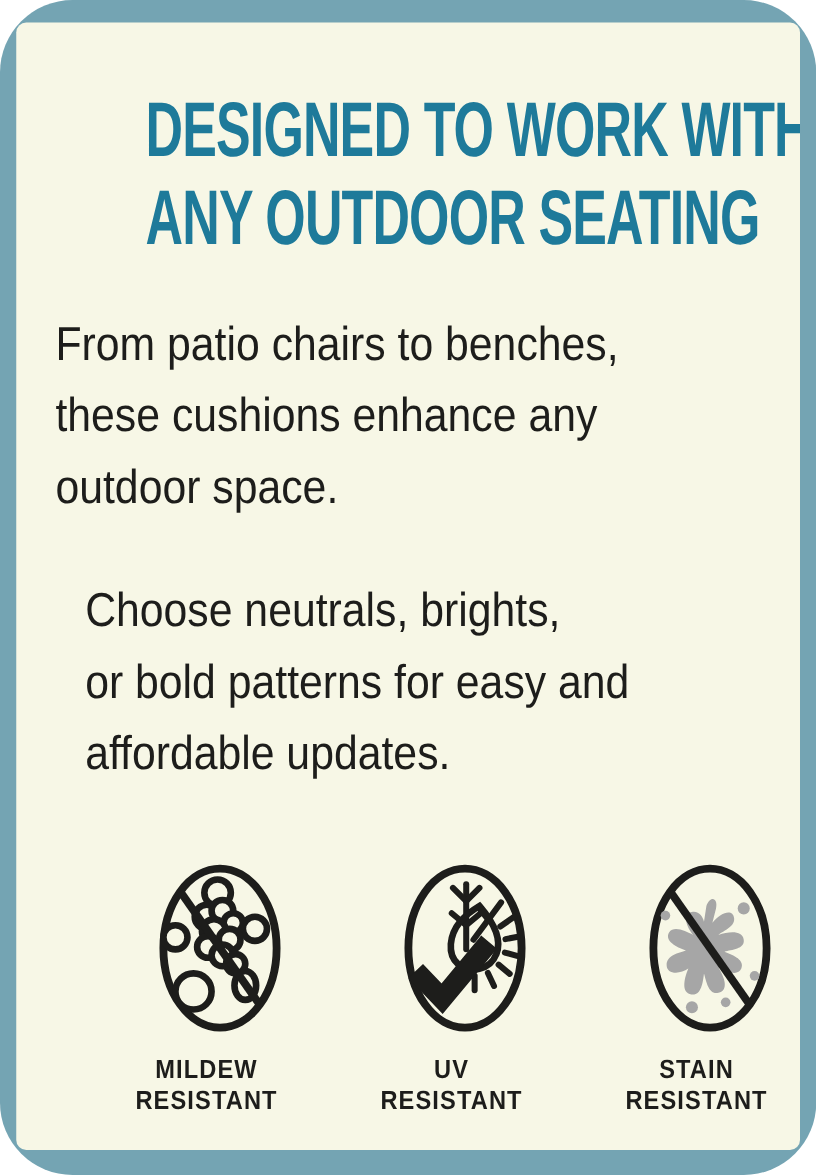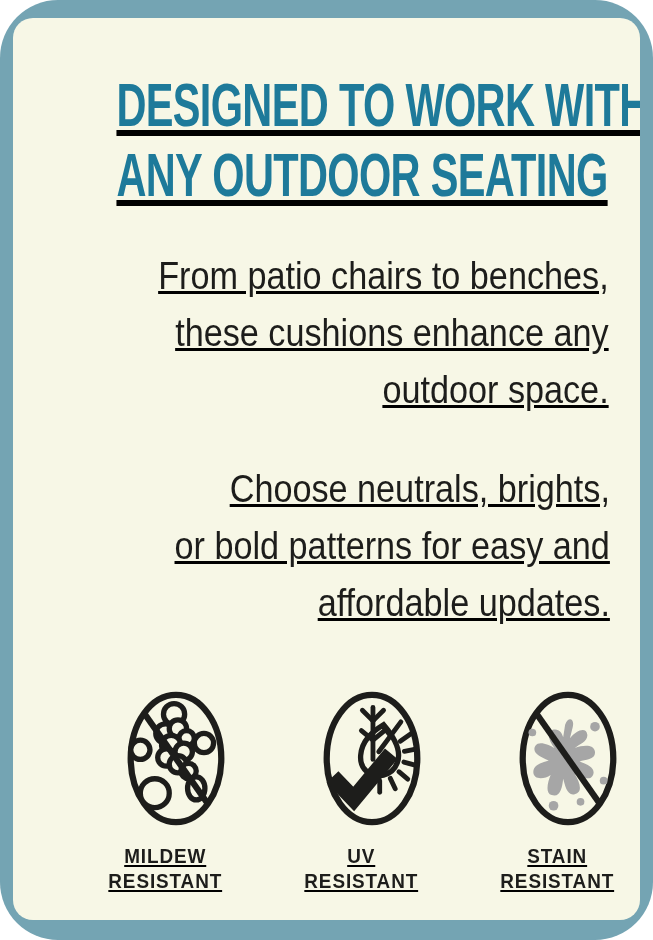--- a/index.html
+++ b/index.html
@@ -19,36 +19,35 @@
   }
   .page { position: relative; width: 653px; height: 940px; background: #ffffff; }
   .frame {
     position: absolute; inset: 0;
     background: var(--border-blue);
     border-radius: 58px;
   }
   .card {
     position: absolute; left: 13px; right: 13px; top: 18px; bottom: 20px;
     background: var(--card-cream);
-    border-radius: 20px;
+    border-radius: 8px;
     overflow: hidden;
-    text-decoration: underline;
   }
   h1 {
     margin: 52px 0 0 0;
     text-align: center;
     color: var(--headline-teal);
     font-weight: bold;
     font-size: 62px;
     line-height: 70px;
     letter-spacing: -1px;
   }
   .hline { display: block; transform: scaleX(0.67); transform-origin: 50% 50%; white-space: nowrap; }
   .body-par {
-    margin: 0; text-align: right;
+    margin: 0; text-align: left;
     color: var(--ink);
     font-size: 38px; line-height: 57px; font-weight: 400;
   }
   .par-1 { margin-top: 38px; }
   .par-2 { margin-top: 42px; padding-left: 25px; }
   .bline { display: block; transform: scaleX(0.9); transform-origin: 50% 50%; white-space: nowrap; }
   .features {
     margin-top: 54px;
     display: flex; justify-content: center; align-items: flex-start;
   }

